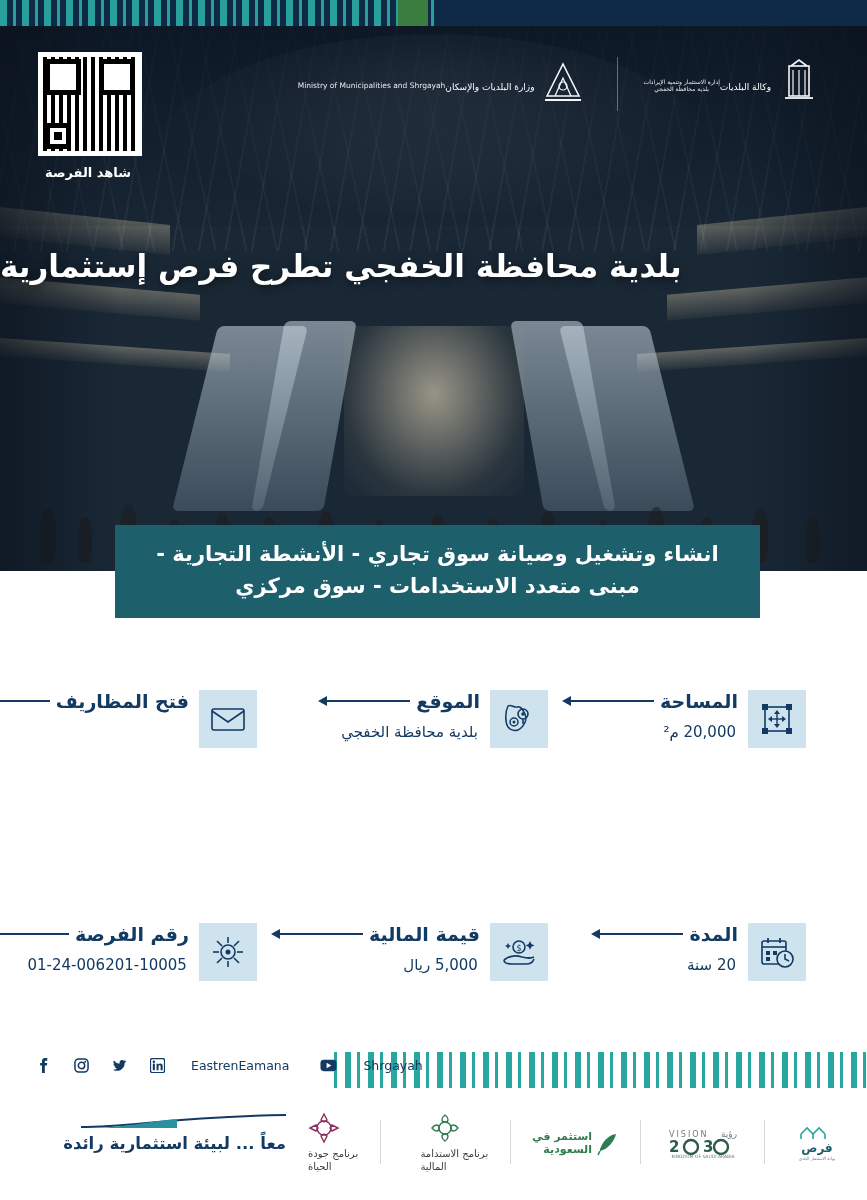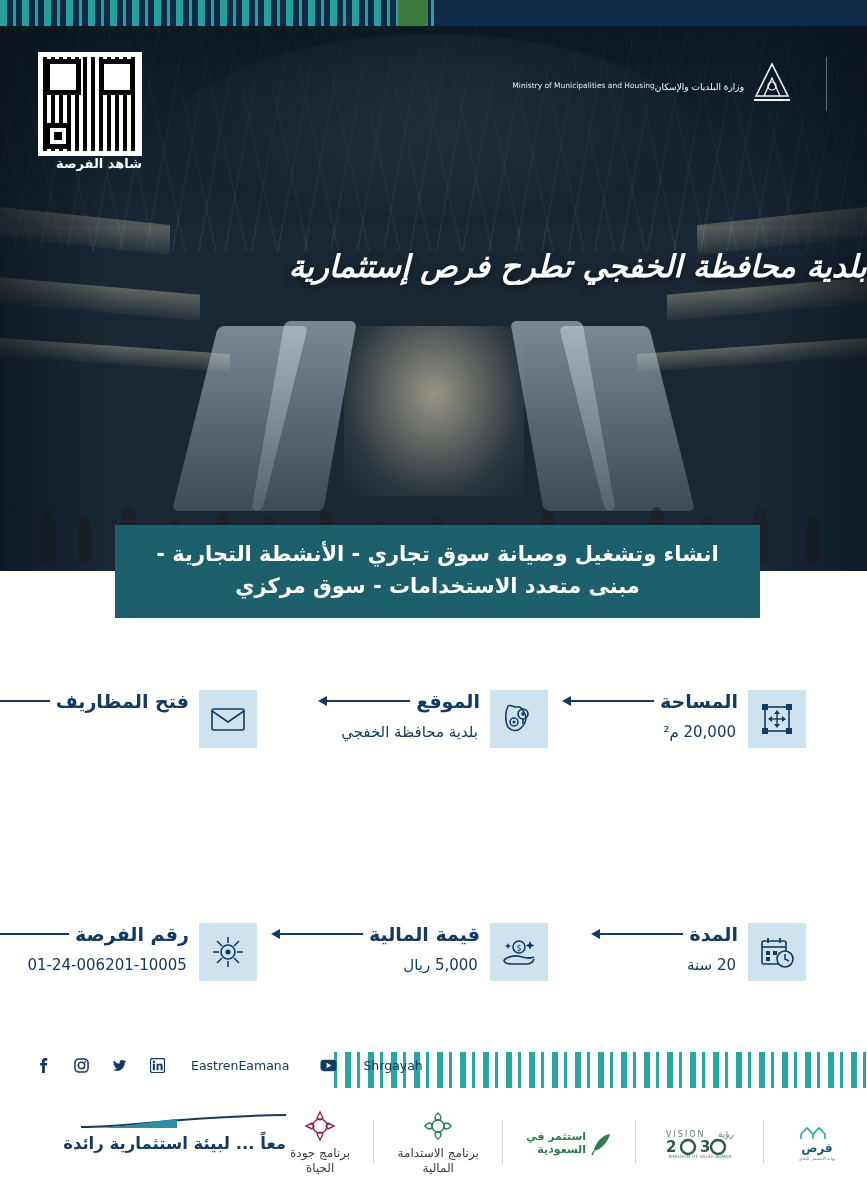--- a/index.html
+++ b/index.html
@@ -170,23 +170,24 @@
     background: #fff;
     box-shadow: inset 0 0 0 4px #fff;
   }
   .qr-inner::before { top: 2px; left: 2px; }
   .qr-inner::after { top: 2px; right: 2px; }
   .qr-eye3 { bottom: 2px; left: 2px; }
   .qr-eye3::after {
     content: ""; position: absolute; inset: 4px; background: #000;
   }
   .qr-caption {
+    margin-top: 9px;
     color: #ffffff;
     font-size: 13px;
-    text-align: right;
+    text-align: center;
     font-weight: bold;
     direction: rtl;
   }
 
   .logos {
     position: absolute;
     top: 30px; right: 40px;
     display: flex;
     align-items: center;
     gap: 26px;
@@ -195,28 +196,27 @@
   .logo-mark { width: 56px; height: 56px; opacity: 0.96; }
   .logo-text-ar { font-size: 9px; margin-top: 5px; letter-spacing: 0; white-space: nowrap; }
   .logo-text-en { font-size: 7.5px; margin-top: 2px; white-space: nowrap; opacity: 0.9; }
   .logo-sep { width: 1px; height: 54px; background: rgba(255,255,255,0.35); }
 
   
   .headline {
     position: absolute;
     top: 222px;
     right: 0; left: 0;
-    text-align: right;
+    text-align: left;
     color: #ffffff;
     font-size: 31px;
     font-weight: bold;
     letter-spacing: 0;
     text-shadow: 0 2px 10px rgba(0,0,0,0.55);
     direction: rtl;
-    font-style: italic;
   }
 
   
   .caption-bar {
     position: absolute;
     top: 525px;
     left: 115px;
     width: 645px;
     background: #1d5f6b;
     color: #ffffff;
@@ -357,21 +357,21 @@
     top: 52px;
     left: 290px;
     right: 20px;
     height: 76px;
     display: flex;
     align-items: center;
     justify-content: space-between;
     direction: ltr;
   }
   .flogo { display: flex; flex-direction: column; align-items: center; gap: 3px; }
-  .flogo .cap { font-size: 12px; color: #3b3b3b; text-align: center; line-height: 1.25; direction: rtl; white-space: pre-line; }
+  .flogo .cap { font-size: 10px; color: #3b3b3b; text-align: left; line-height: 1.25; direction: rtl; white-space: pre-line; margin-left: 18px; }
   .vdiv { width: 1px; height: 44px; background: #d6d6d6; }
 </style>
 </head>
 <body>
 
 <div class="poster">
 
   <div class="top-strip">
     <div class="pattern"></div>
     <div class="right-solid"></div>
@@ -421,30 +421,43 @@
     <div class="qr-wrap">
       <div class="qr">
         <div class="qr-inner">
           <span class="qr-eye3"></span>
         </div>
       </div>
       <div class="qr-caption">شاهد الفرصة</div>
     </div>
 
     <div class="logos">
+      <div class="logo-block">
+        <svg class="logo-mark" viewBox="0 0 56 56">
+          <rect x="18" y="10" width="20" height="30" fill="none" stroke="#ffffff" stroke-width="1.6"></rect>
+          <line x1="22" y1="14" x2="22" y2="40" stroke="#ffffff" stroke-width="1.2"></line>
+          <line x1="28" y1="14" x2="28" y2="40" stroke="#ffffff" stroke-width="1.2"></line>
+          <line x1="34" y1="14" x2="34" y2="40" stroke="#ffffff" stroke-width="1.2"></line>
+          <line x1="14" y1="42" x2="42" y2="42" stroke="#ffffff" stroke-width="1.8"></line>
+          <path d="M20 10 L28 4 L36 10" fill="none" stroke="#ffffff" stroke-width="1.6"></path>
+        </svg>
+        <div class="logo-text-ar">وكالة البلديات</div>
+        <div class="logo-text-en" style="font-size:6px; text-align:center; white-space:pre-line;">إدارة الاستثمار وتنمية الإيرادات
+بلدية محافظة الخفجي</div>
+      </div>
       <div class="logo-sep"></div>
       <div class="logo-block">
         <svg class="logo-mark" viewBox="0 0 56 56">
           <path d="M12 40 L28 8 L44 40 Z" fill="none" stroke="#ffffff" stroke-width="1.6"></path>
           <path d="M20 40 L28 22 L36 40" fill="none" stroke="#ffffff" stroke-width="1.3"></path>
           <circle cx="28" cy="30" r="4" fill="none" stroke="#ffffff" stroke-width="1.2"></circle>
           <line x1="10" y1="44" x2="46" y2="44" stroke="#ffffff" stroke-width="1.8"></line>
         </svg>
         <div class="logo-text-ar">وزارة البلديات والإسكان</div>
-        <div class="logo-text-en">Ministry of Municipalities and Housing</div>
+        <div class="logo-text-en">Ministry of Municipalities and Shrgayah</div>
       </div>
     </div>
 
     <div class="headline">بلدية محافظة الخفجي تطرح فرص إستثمارية</div>
   </div>
 
   <div class="caption-bar">انشاء وتشغيل وصيانة سوق تجاري - الأنشطة التجارية - مبنى متعدد الاستخدامات - سوق مركزي</div>
 
   <div class="info-grid">
 

